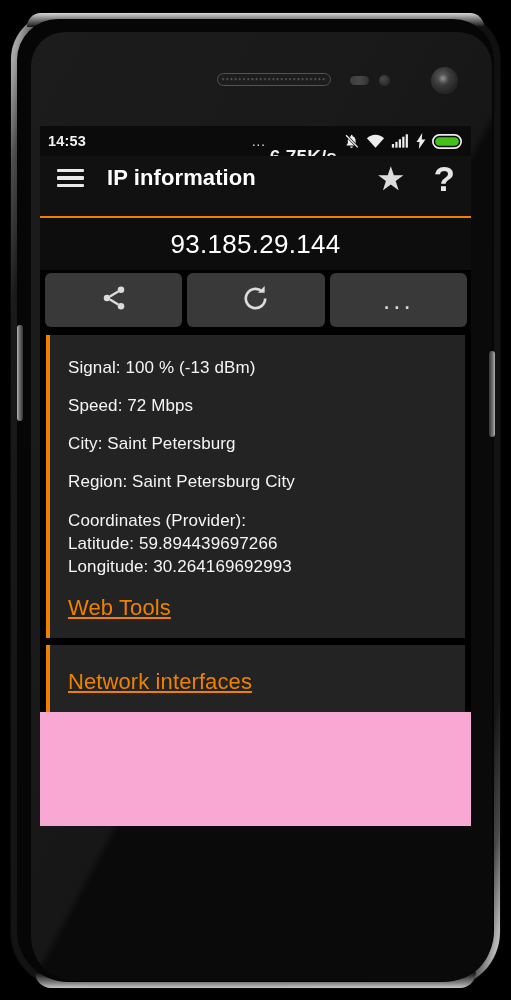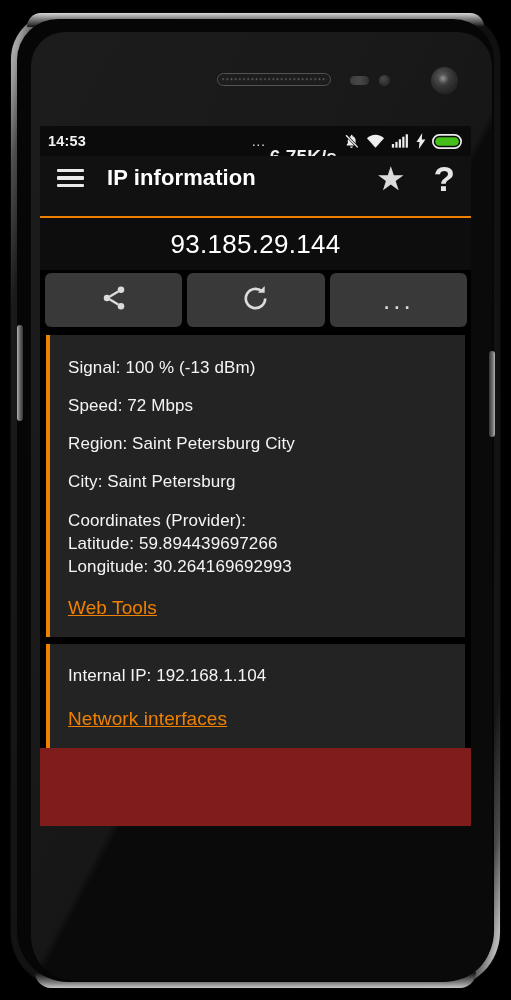--- a/index.html
+++ b/index.html
@@ -118,21 +118,21 @@
     width: 6px; height: 86px; border-radius: 3px;
     background: linear-gradient(270deg,#c6c6c6,#7e7e7e 40%,#3a3a3a);
     opacity:.9;
   }
 
   
   #screen {
     position: absolute;
     left: 40px; top: 126px;
     width: 431px; height: 700px;
-    background: #7f1d1d;
+    background: #f9a8d4;
     overflow: hidden;
     color: #fff;
   }
 
   
   .statusbar {
     position: relative;
     height: 30px;
     background: #0b0b0b;
     display: flex; align-items: center;
@@ -207,21 +207,21 @@
   }
   .row {
     font-size: 17px; color: #f4f4f4;
     line-height: 21px;
     padding: 8.5px 0;
     letter-spacing: .1px;
   }
   .row.multi { padding-bottom: 6px; line-height: 23px; }
   .link-row { padding-top: 13px; padding-bottom: 3px; }
   .link {
-    font-size: 19px; color: #f08000;
+    font-size: 22px; color: #f08000;
     text-decoration: underline;
     cursor: pointer;
   }
 </style>
 </head>
 <body>
 
 <div id="phone-frame">
   <div class="phone-shell">
     <div class="rim-top"></div>
@@ -321,34 +321,33 @@
       <div class="act-btn">
         <span class="dots-more">...</span>
       </div>
     </div>
 
     <div class="cards">
 
       <div class="card">
         <div class="row">Signal: 100 % (-13 dBm)</div>
         <div class="row">Speed: 72 Mbps</div>
+        <div class="row">City: Saint Petersburg</div>
         <div class="row">Region: Saint Petersburg City</div>
-        <div class="row">City: Saint Petersburg</div>
         <div class="row multi">
           <div>Coordinates (Provider):</div>
           <div>Latitude: 59.894439697266</div>
           <div>Longitude: 30.264169692993</div>
         </div>
         <div class="row link-row">
           <span class="link">Web Tools</span>
         </div>
       </div>
 
       <div class="card">
-        <div class="row">Internal IP: 192.168.1.104</div>
         <div class="row link-row">
           <span class="link">Network interfaces</span>
         </div>
       </div>
 
     </div>
   </div>
 </div>
 
 </body></html>

